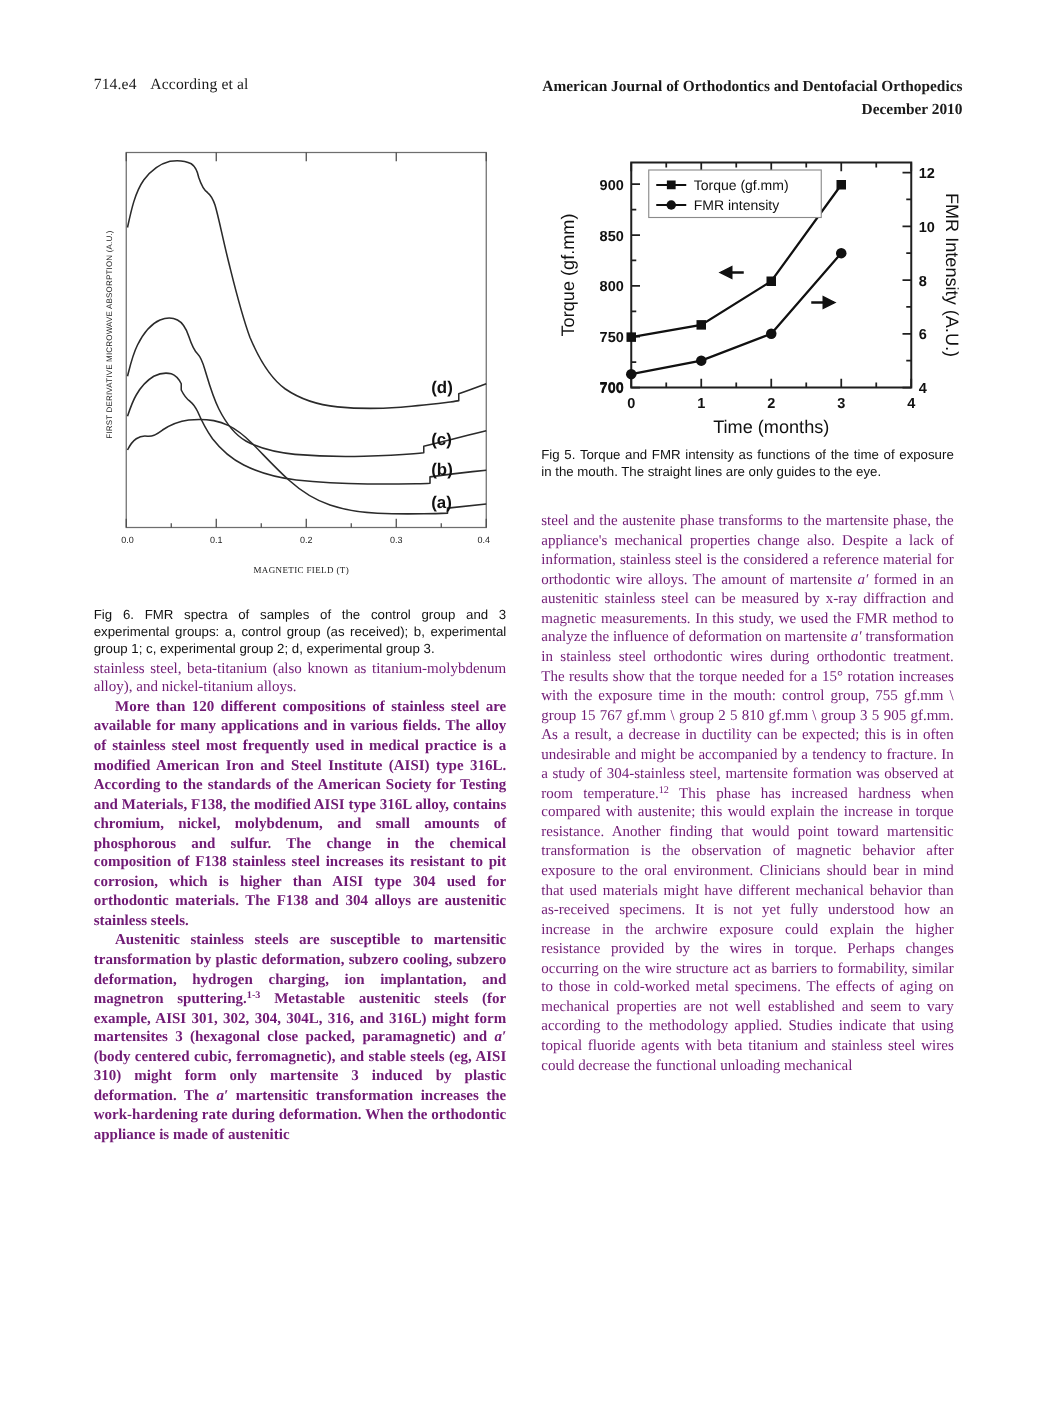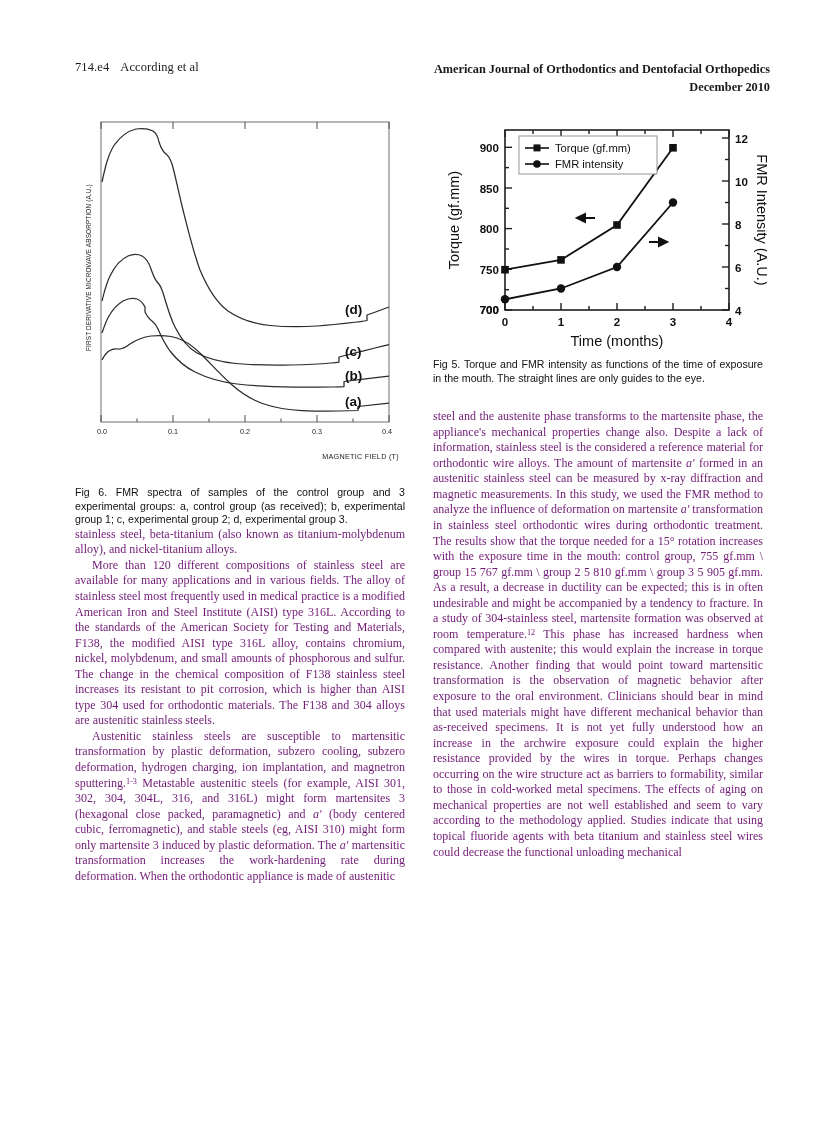--- a/index.html
+++ b/index.html
@@ -86,22 +86,22 @@
     align-items: center;
     justify-content: center;
     color: #222;
     white-space: nowrap;
   }
   .fig4-xlabel {
     position: absolute;
     left: 0;
     right: 0;
     top: 334px;
-    text-align: right;
-    font-family: Liberation Sans, sans-serif;
+    text-align: center;
+    font-family: Liberation Serif, serif;
     font-size: 7.2px;
     letter-spacing: 0.3px;
     color: #222;
   }
   .fig4-svg { position: absolute; left: 12px; top: 0; }
 
   
   .fig5-box {
     position: relative;
     width: 334px;
@@ -112,21 +112,21 @@
   
   .body-text {
     font-size: 12px;
     line-height: 15.55px;
     text-align: justify;
     text-justify: inter-word;
     color: #701a75;
     hyphens: manual;
   }
   .body-text p { margin: 0; }
-  .body-text p.indent { text-indent: 17px; }
+  .body-text p.indent { text-indent: 17px; font-weight: bold; }
   sup {
     font-size: 0.68em;
     vertical-align: 0.42em;
     line-height: 0;
   }
   .ital { font-style: italic; }
 </style>
 </head>
 <body>
 

